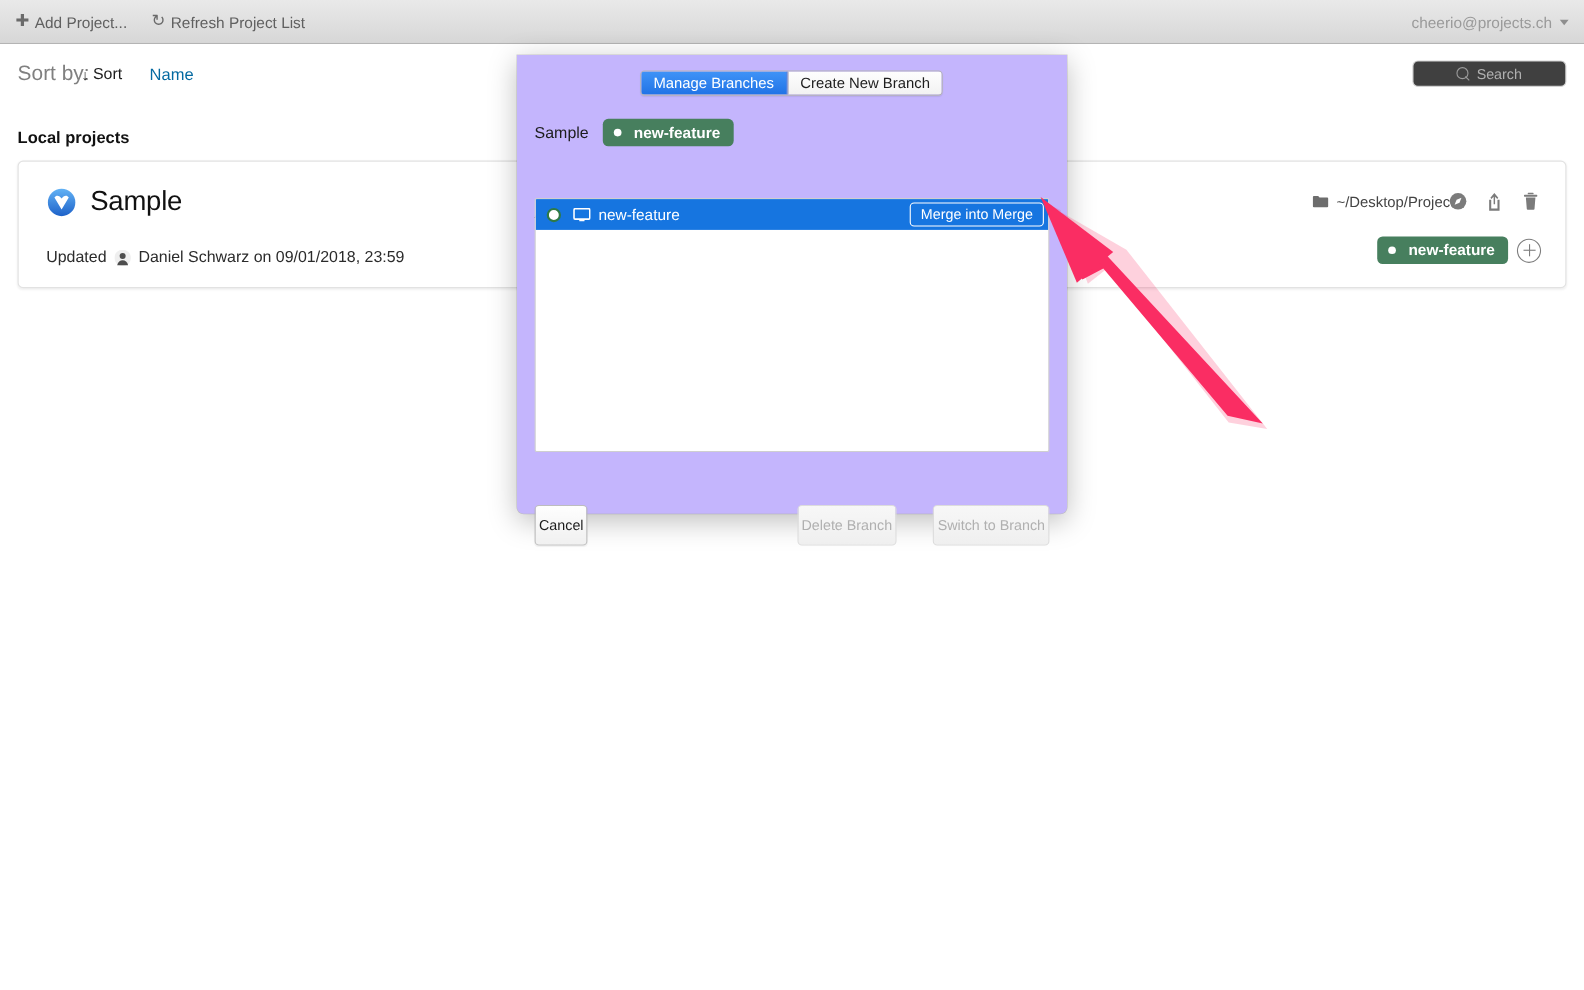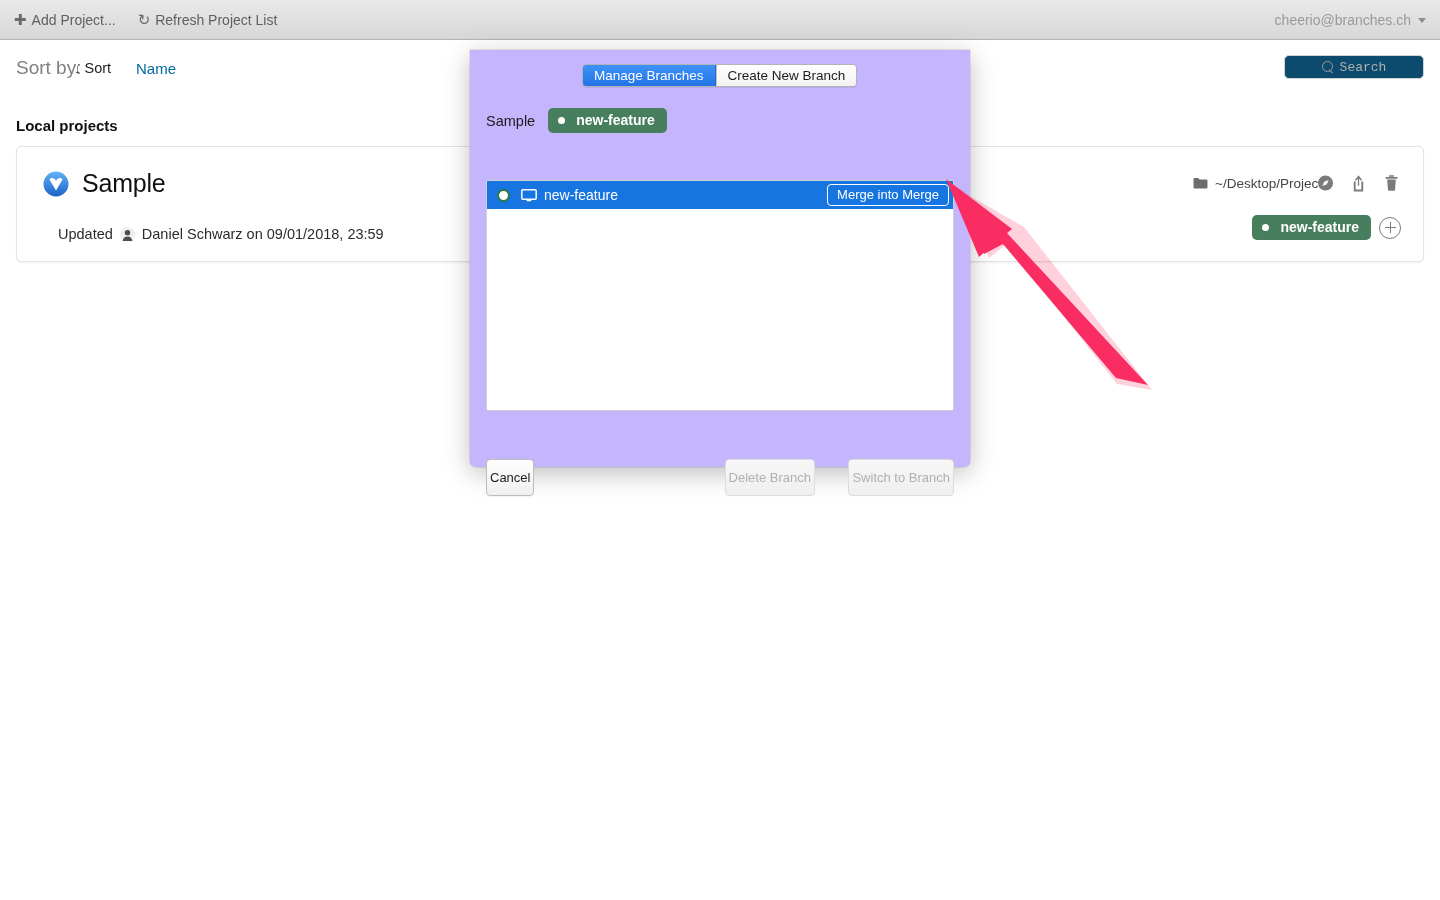--- a/index.html
+++ b/index.html
@@ -48,22 +48,22 @@
   .sort-label { position: absolute; left: 16px; font-size: 19px; color: #808080; }
   .sort-date {
     position: absolute; left: 74px; display: flex; align-items: center; gap: 4px;
     font-size: 14.5px; color: #1c1c1c; font-weight: 400;
   }
   .sort-arrow { font-size: 13px; color: #1c1c1c; }
   .sort-name { position: absolute; left: 136px; font-size: 15px; color: #0369a1; }
 
   .searchbox {
     position: absolute; right: 16px; top: 55px; width: 140px; height: 24px;
-    border: 1px solid #d2d2d2; border-radius: 5px; background: #0c4a6e;
-    display: flex; align-items: center; justify-content: center; gap: 6px; font-family: Liberation Mono, monospace;
+    border: 1px solid #d2d2d2; border-radius: 5px; background: #404040;
+    display: flex; align-items: center; justify-content: center; gap: 6px;
   }
   .searchbox .s-icon { width: 12px; height: 12px; position: relative; flex: none; }
   .searchbox .s-icon::before {
     content: ""; position: absolute; left: 0; top: 0; width: 9px; height: 9px;
     border: 1.4px solid #9b9b9b; border-radius: 50%;
   }
   .searchbox .s-icon::after {
     content: ""; position: absolute; left: 7.5px; top: 8px; width: 5px; height: 1.4px;
     background: #9b9b9b; transform: rotate(45deg); transform-origin: left center;
   }
@@ -79,21 +79,21 @@
     background: #fff; border: 1px solid #e2e2e2; border-radius: 5px;
     box-shadow: 0 1px 2px rgba(0,0,0,0.06);
   }
   .card-title-row {
     position: absolute; left: 26px; top: 22px; display: flex; align-items: center; gap: 13px;
   }
   .proj-icon { width: 26px; height: 26px; flex: none; }
   .card-title { font-size: 25px; color: #111; font-weight: 400; letter-spacing: -0.2px; }
 
   .card-meta {
-    position: absolute; left: 41px; top: 79px;
+    position: absolute; left: 25px; top: 79px;
     display: flex; align-items: center; gap: 7px;
     font-size: 14.5px; color: #2b2b2b; text-align: center;
   }
   .meta-label { color: #2b2b2b; }
   .avatar-icon { width: 15px; height: 15px; flex: none; }
 
   .card-path {
     position: absolute; right: 118px; top: 176px;
     display: flex; align-items: center; gap: 7px;
     font-size: 13.5px; color: #444;
@@ -220,21 +220,21 @@
       <div class="tb-btn">
         <span class="glyph">✚</span>
         <span>Add Project...</span>
       </div>
       <div class="tb-btn">
         <span class="glyph">↻</span>
         <span>Refresh Project List</span>
       </div>
     </div>
     <div class="tb-right">
-      <span>cheerio@branches.ch</span>
+      <span>cheerio@projects.ch</span>
       <span class="chev-down"></span>
     </div>
   </div>
 
   <div class="sortbar">
     <span class="sort-label">Sort by:</span>
     <span class="sort-date">
       <span class="sort-arrow">↓</span>
       <span>Sort</span>
     </span>

